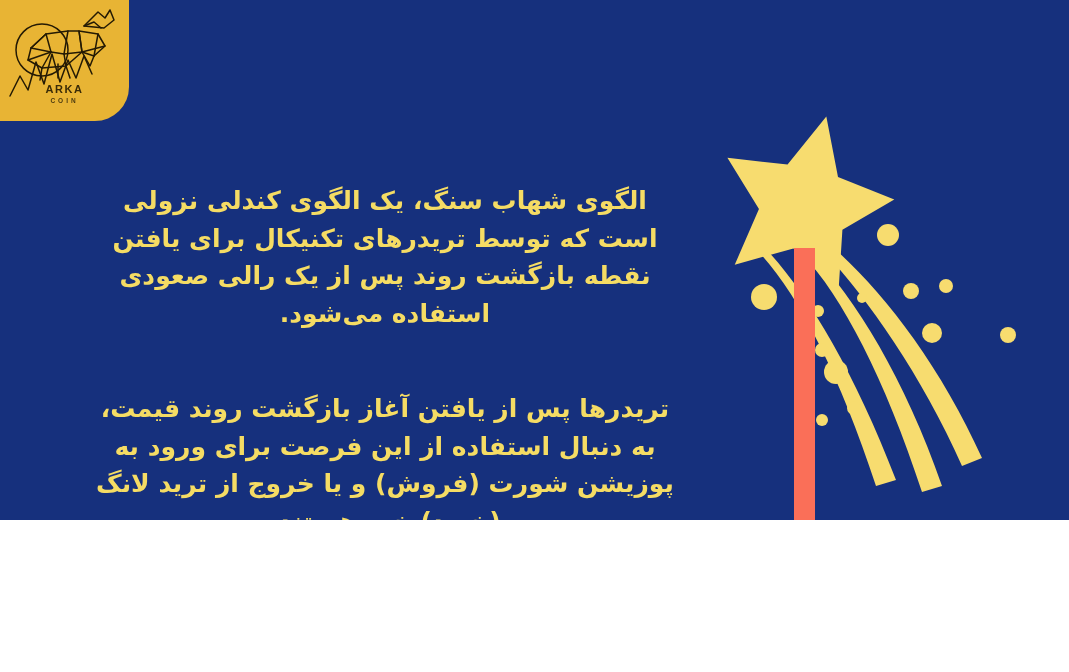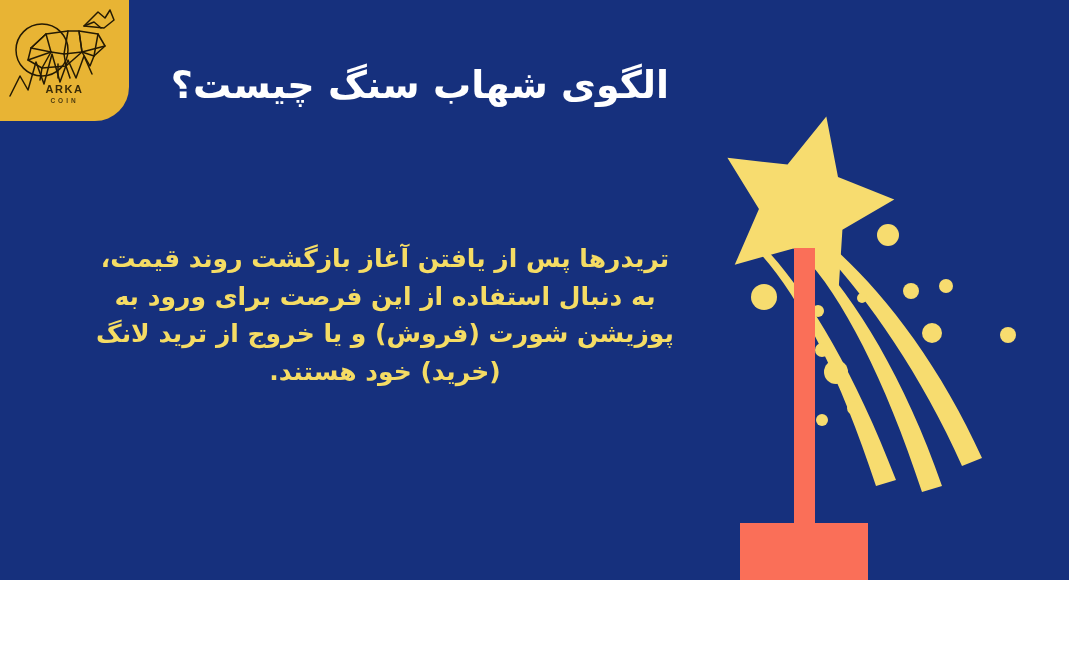--- a/index.html
+++ b/index.html
@@ -3,21 +3,21 @@
 <meta charset="utf-8">
 <style>
   * { margin:0; padding:0; box-sizing:border-box; }
   html, body {
     width:1069px; height:672px;
     overflow:hidden;
     font-family:"DejaVu Sans", sans-serif;
   }
   #poster {
     position:relative;
-    width:1069px; height:580px;
+    width:1069px; height:520px;
     background:#16307D;
     overflow:hidden;
     padding-left:23px;
   }
 
   
   #logo-badge {
     position:absolute;
     left:0; top:0;
     width:129px; height:121px;
@@ -125,23 +125,23 @@
         <path d="M52 60 L52 74"></path>
         <path d="M60 62 L64 74"></path>
 
         <path d="M4 92 L14 72 L22 86 L30 58 L38 80 L46 50 L54 78 L62 56 L70 74 L78 52 L86 70"></path>
       </svg>
     </span>
     <div id="logo-wordmark">ARKA</div>
     <div id="logo-subword">COIN</div>
   </div>
 
-  <h1 id="page-title">الگوی شهاب سنگ چیست؟</h1>
 
   <div id="copy-block">
+    <p class="para accent-yellow" id="para-1">الگوی شهاب سنگ، یک الگوی کندلی نزولی است که توسط تریدرهای تکنیکال برای یافتن نقطه بازگشت روند پس از یک رالی صعودی استفاده می‌شود.</p>
     <p class="para accent-yellow" id="para-2">تریدرها پس از یافتن آغاز بازگشت روند قیمت، به دنبال استفاده از این فرصت برای ورود به پوزیشن شورت (فروش) و یا خروج از ترید لانگ (خرید) خود هستند.</p>
   </div>
 
   <div id="artwork">
     <svg width="363" height="564" viewBox="0 0 363 564">
 
       <g fill="#F7DC6F">
         <path d="M53 134 C 95 175, 145 255, 190 372 L 170 378 C 132 262, 90 182, 50 141 Z"></path>
         <path d="M96 136 C 140 176, 196 262, 236 378 L 216 384 C 178 268, 134 184, 93 143 Z"></path>
         <path d="M112 127 C 165 168, 230 248, 276 350 L 256 358 C 212 258, 150 176, 109 134 Z"></path>

